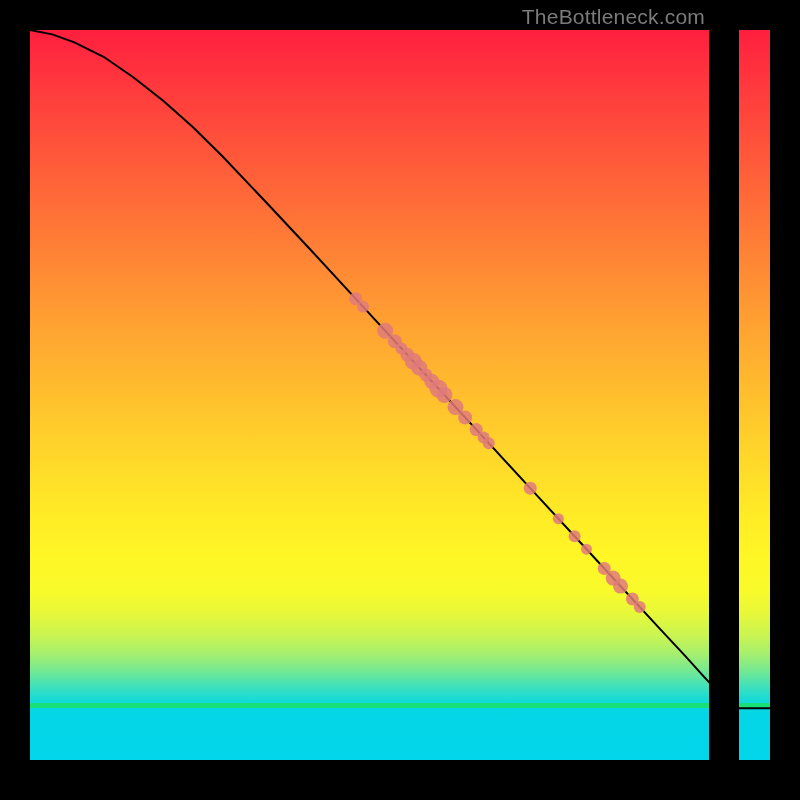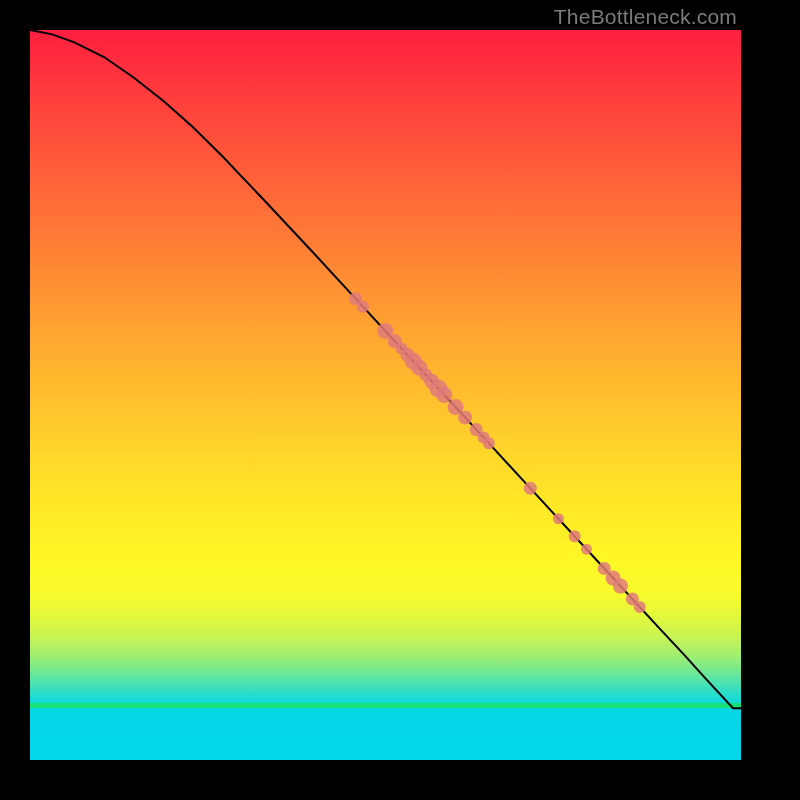--- a/index.html
+++ b/index.html
@@ -8,21 +8,20 @@
     width: 800px;
     height: 800px;
     overflow: hidden;
     background: #000;
     font-family: Arial, Helvetica, sans-serif;
   }
   .stage {
     position: relative;
     width: 739px;
     height: 800px;
-    padding-left: 32px;
   }
   .black-frame {
     position: absolute;
     background: #000;
   }
   .frame-top    { top: 0;    left: 0;  width: 800px; height: 30px; }
   .frame-left   { top: 0;    left: 0;  width: 30px;  height: 800px; }
   .frame-right  { top: 0;    right: 0; width: 30px;  height: 800px; }
   .frame-bottom { bottom: 0; left: 0;  width: 800px; height: 40px; }
 

